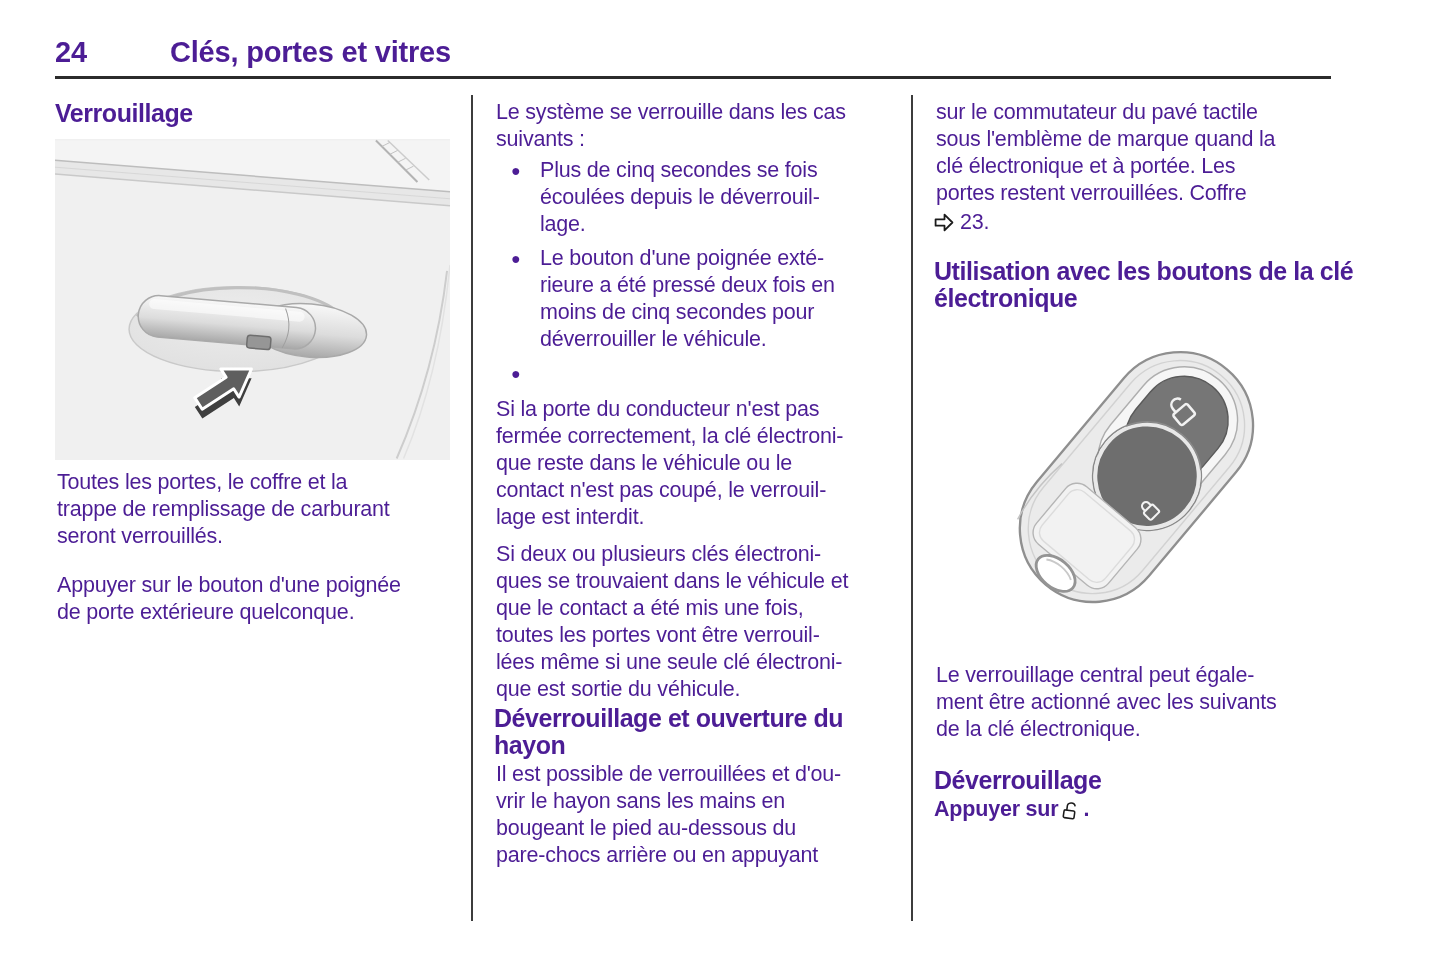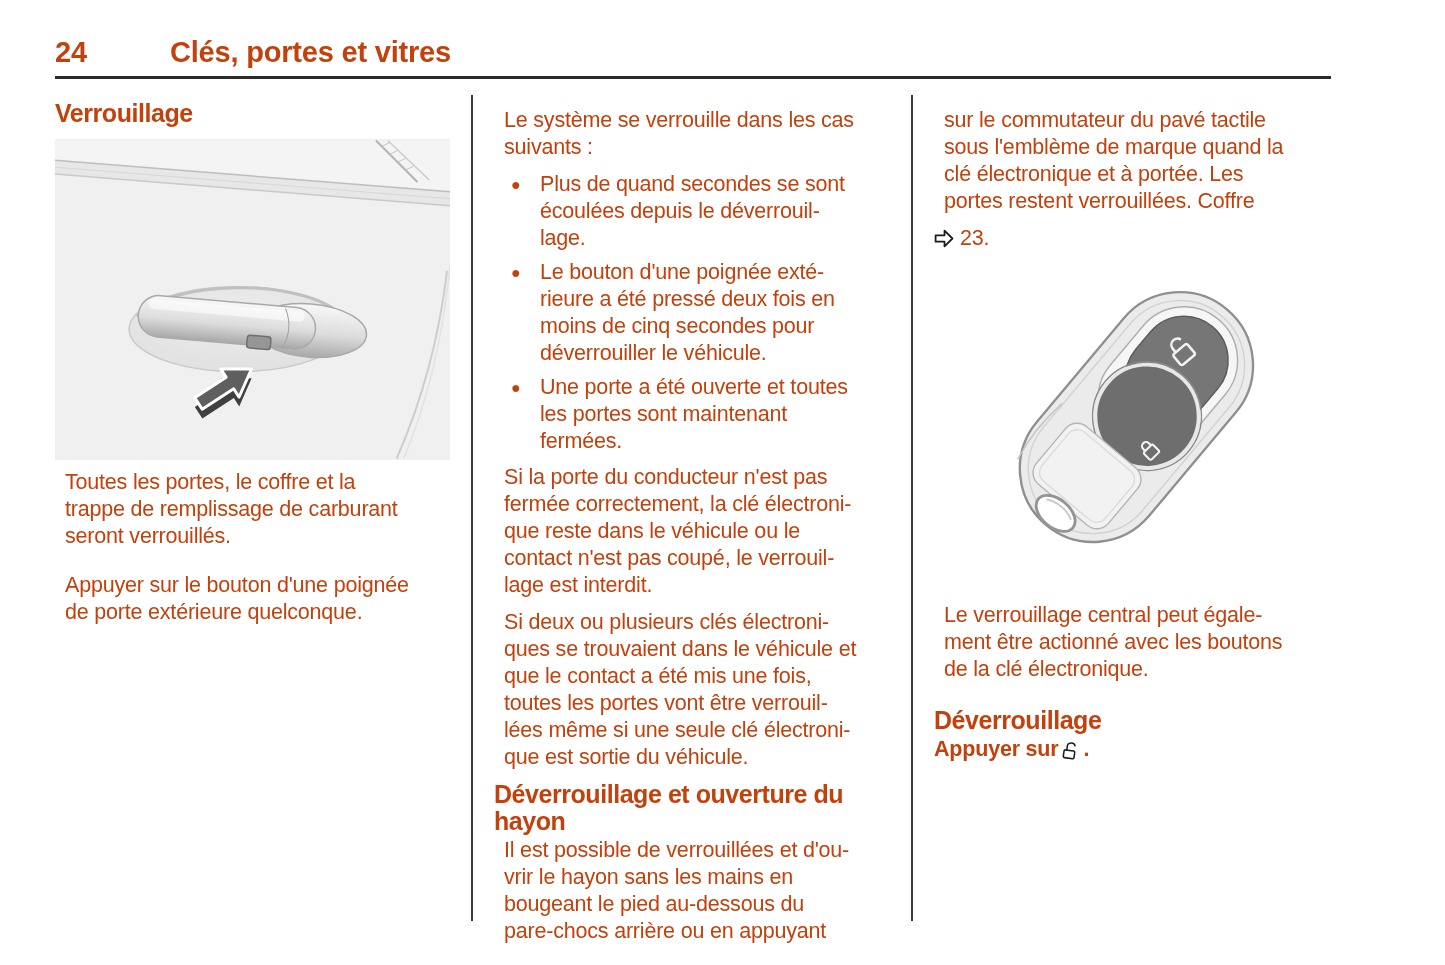--- a/index.html
+++ b/index.html
@@ -1,31 +1,31 @@
 <!DOCTYPE html>
 <html><head>
 <meta charset="utf-8">
 <style>
   html,body{margin:0;padding:0;background:#ffffff;}
   .page{
     position:relative;width:1445px;height:944px;background:#ffffff;overflow:hidden;
-    font-family:"Liberation Sans","DejaVu Sans",sans-serif;color:#c2410c;
+    font-family:"Liberation Sans","DejaVu Sans",sans-serif;color:#4c1d95;
   }
   .hdr{position:absolute;top:36px;left:55px;width:1276px;font-size:29px;font-weight:bold;letter-spacing:-0.2px;}
   .hdr .pagenum{position:absolute;left:0;top:0;}
   .hdr .chapter{position:absolute;left:115px;top:0;}
   .hrule{position:absolute;top:76px;left:55px;width:1276px;height:3px;background:#2b2b2b;}
   .vdiv{position:absolute;top:95px;width:2px;height:826px;background:#3c3c3c;}
   .col{position:absolute;top:95px;font-size:21.5px;line-height:27px;letter-spacing:-0.2px;}
   .col-left{left:55px;width:404px;}
   .col-mid{left:494px;width:404px;}
   .col-right{left:934px;width:404px;}
   .pre{white-space:pre;}
   .h-section{font-weight:bold;letter-spacing:-0.45px;margin:0;font-size:25px;line-height:27px;}
-  .para{margin:10px;}
+  .para{margin:2px;}
   .mt8{margin-top:24px;} .mt9{margin-top:9px;} .mt10{margin-top:10px;}
   .mt16{} .mt22{margin-top:22px;} .mt24{margin-top:24px;}
   .figure{display:block;}
   .fig-left{margin-top:12px;width:395px;height:321px;background:#f0f0f0;}
   .fig-right{margin-top:16px;width:395px;height:310px;background:#ffffff;}
   .bullets{margin-top:4px;}
   .bullet-row{display:flex;margin-bottom:7px;}
   .bullet-row:last-child{margin-bottom:0;}
   .bullet-dot{width:46px;flex:0 0 46px;padding-left:17px;box-sizing:border-box;font-size:16px;line-height:27px;}
   .ref-line{display:flex;align-items:center;height:27px;}
@@ -96,36 +96,33 @@
 de porte extérieure quelconque.</p>
   </div>
 
   <div class="col col-mid">
     <p class="para pre" style="padding-top:2px;">Le système se verrouille dans les cas
 suivants :</p>
 
     <div class="bullets">
       <div class="bullet-row">
         <span class="bullet-dot">●</span>
-        <span class="pre">Plus de quand secondes se sont
+        <span class="pre">Plus de cinq secondes se fois
 écoulées depuis le déverrouil-
 lage.</span>
       </div>
       <div class="bullet-row">
         <span class="bullet-dot">●</span>
         <span class="pre">Le bouton d'une poignée exté-
 rieure a été pressé deux fois en
 moins de cinq secondes pour
 déverrouiller le véhicule.</span>
       </div>
       <div class="bullet-row">
         <span class="bullet-dot">●</span>
-        <span class="pre">Une porte a été ouverte et toutes
-les portes sont maintenant
-fermées.</span>
       </div>
     </div>
 
     <p class="para pre mt9">Si la porte du conducteur n'est pas
 fermée correctement, la clé électroni-
 que reste dans le véhicule ou le
 contact n'est pas coupé, le verrouil-
 lage est interdit.</p>
     <p class="para pre mt10">Si deux ou plusieurs clés électroni-
 ques se trouvaient dans le véhicule et
@@ -146,20 +143,22 @@
 clé électronique et à portée. Les
 portes restent verrouillées. Coffre</p>
 
     <div class="ref-line">
       <svg width="20" height="19" viewBox="0 0 19 18">
         <polygon points="1.5,6 10,6 10,1.5 17.5,9 10,16.5 10,12 1.5,12" fill="#ffffff" stroke="#1b1b1b" stroke-width="1.7" stroke-linejoin="round"></polygon>
       </svg>
       <span>23.</span>
     </div>
 
+    <h3 class="h-section pre mt22">Utilisation avec les boutons de la clé
+électronique</h3>
 
     <svg class="figure fig-right" viewBox="0 0 400 312">
       <rect width="400" height="312" fill="#ffffff"></rect>
       <g transform="translate(205,150) rotate(40) scale(0.95)">
         <rect x="-78" y="-150" width="156" height="300" rx="78" fill="#ebebeb" stroke="#8f8f8f" stroke-width="2.5"></rect>
         <rect x="-69" y="-141" width="138" height="282" rx="69" fill="none" stroke="#d2d2d2" stroke-width="1.5"></rect>
         <rect x="-57" y="-136" width="114" height="168" rx="57" fill="#f6f6f6" stroke="#aeaeae" stroke-width="1.5"></rect>
         <rect x="-47" y="-126" width="94" height="118" rx="47" fill="#767676" stroke="#5a5a5a" stroke-width="1.5"></rect>
         <circle cx="8" cy="-8" r="58" fill="none" stroke="#8a8a8a" stroke-width="1.5"></circle>
         <circle cx="8" cy="-8" r="55" fill="#6e6e6e" stroke="#e8e8e8" stroke-width="4"></circle>
@@ -173,21 +172,21 @@
         </g>
         <rect x="-50" y="42" width="100" height="80" rx="16" fill="#f2f2f2" stroke="#b5b5b5" stroke-width="1.5"></rect>
         <rect x="-44" y="48" width="88" height="68" rx="12" fill="none" stroke="#dcdcdc" stroke-width="1.5"></rect>
         <ellipse cx="0" cy="134" rx="24" ry="15" fill="#ffffff" stroke="#949494" stroke-width="3"></ellipse>
         <path d="M-17 129 a24 15 0 0 1 34 0" stroke="#c9c9c9" stroke-width="2" fill="none"></path>
         <path d="M-70 40 q-6 40 2 76" stroke="#c4c4c4" stroke-width="1.5" fill="none"></path>
       </g>
     </svg>
 
     <p class="para pre mt24">Le verrouillage central peut égale-
-ment être actionné avec les boutons
+ment être actionné avec les suivants
 de la clé électronique.</p>
     <h3 class="h-section mt8">Déverrouillage</h3>
 
     <div class="action-line">
       <span class="txt">Appuyer sur</span>
       <svg class="inline-icon" width="19" height="23" viewBox="0 0 22 24" style="transform:rotate(8deg);">
         <g stroke="#1b1b1b" stroke-width="1.8" fill="none">
           <rect x="3.5" y="11" width="12.5" height="9" rx="1.5"></rect>
           <path d="M6.5 11 V7.2 A4.6 4.6 0 0 1 15.5 5.4"></path>
         </g>

